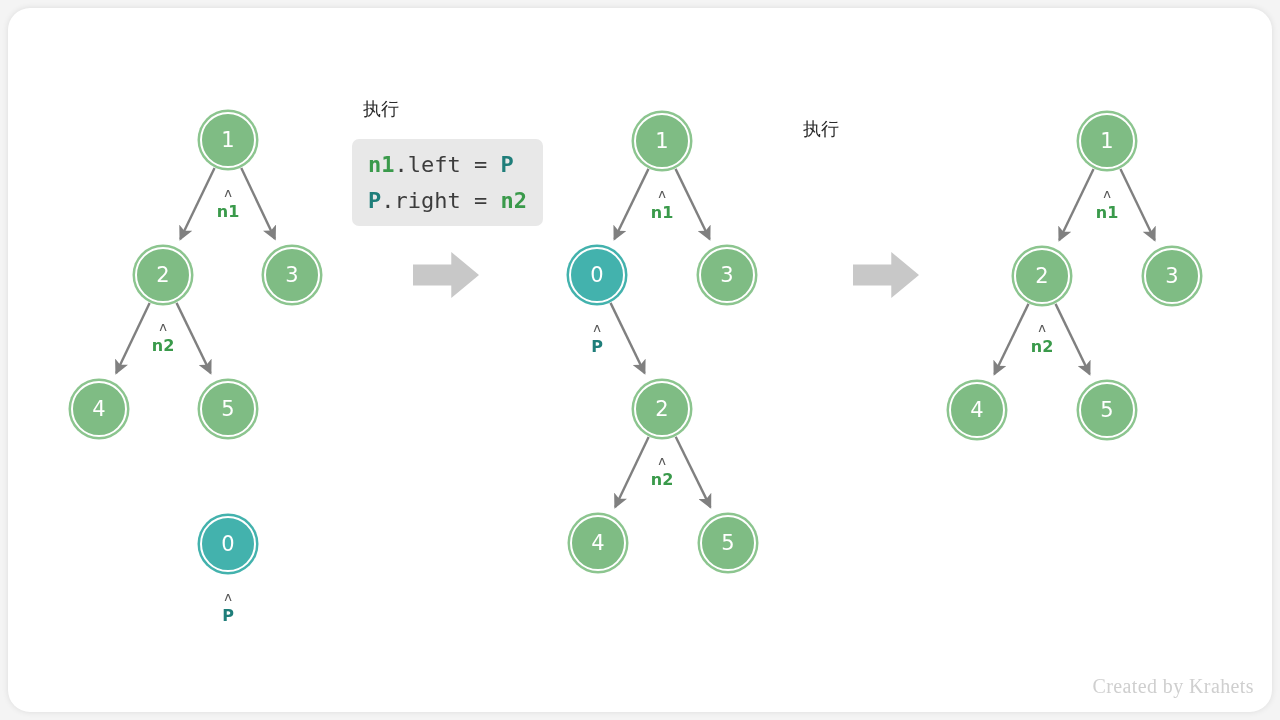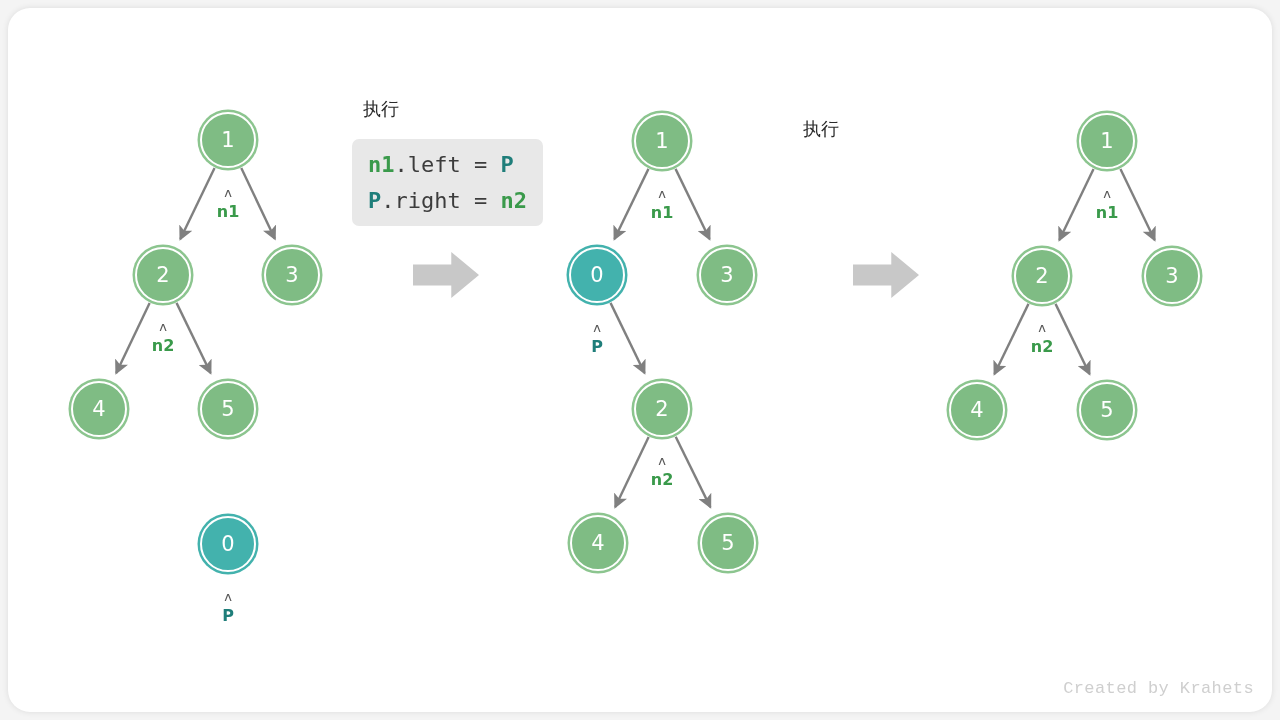--- a/index.html
+++ b/index.html
@@ -107,22 +107,22 @@
   }
   .code-box .tok-var  { color: #3a9a4b; font-weight: bold; }
   .code-box .tok-ptr  { color: #1f7e7a; font-weight: bold; }
   .code-box .tok-plain{ color: #3c3c3c; }
 
   
   #watermark {
     position: absolute;
     right: 26px;
     bottom: 22px;
-    font-family: Liberation Mono, monospace;
-    font-size: 17px;
+    font-family: Liberation Serif, serif;
+    font-size: 20px;
     color: #cfcfcf;
     letter-spacing: 0.4px;
     white-space: nowrap;
     text-align: center;
   }
 </style>
 </head>
 <body>
 
 <div id="canvas">

